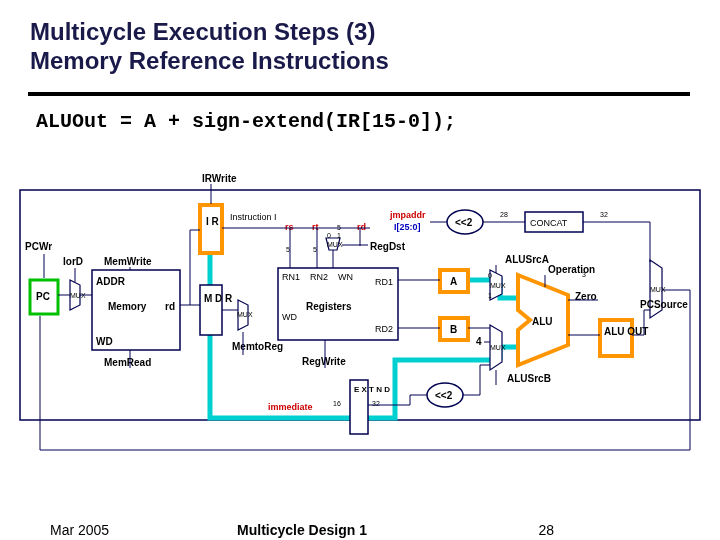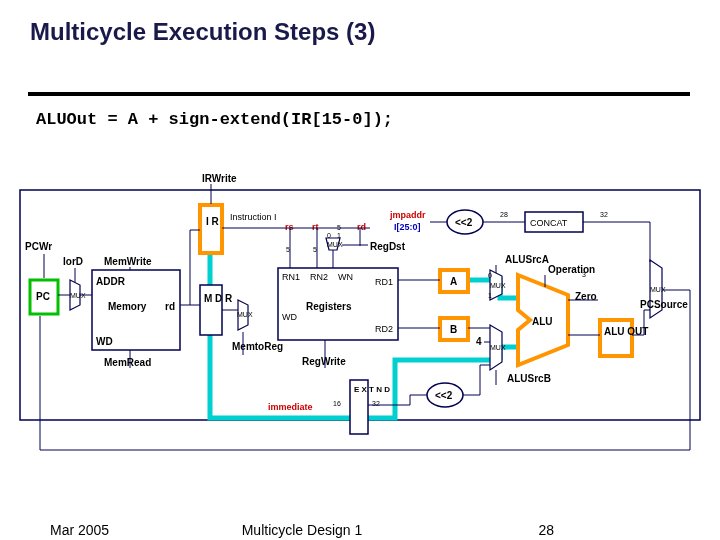--- a/index.html
+++ b/index.html
@@ -1,23 +1,23 @@
 <!DOCTYPE html>
 <html><head>
 <meta charset="utf-8">
 <style>
   * { box-sizing: border-box; margin: 0; padding: 0; }
   body { width: 720px; height: 540px; background: #fff; font-family: Arial, sans-serif; position: relative; }
   .slide { width: 604px; height: 540px; position: relative; }
   .title { position: absolute; top: 18px; left: 30px; font-size: 24px; font-weight: bold; color: #1a1a4a; line-height: 1.2; }
   .hr { position: absolute; top: 92px; left: 28px; width: 662px; height: 4px; background: #000; }
-  .code { position: absolute; top: 110px; left: 36px; font-family: "Courier New", monospace; font-size: 17px; font-weight: bold; color: #000; }
+  .code { position: absolute; top: 110px; left: 36px; font-family: "Courier New", monospace; font-size: 20px; font-weight: bold; color: #000; }
   .footer { position: absolute; bottom: 18px; left: 0; width: 100%; font-size: 14px; }
   .footer .date { position: absolute; left: 50px; }
-  .footer .mid  { position: absolute; left: 50%; transform: translateX(-50%); }
+  .footer .mid  { position: absolute; left: 50%; transform: translateX(-50%); font-weight: bold; }
   .footer .num  { position: absolute; right: 50px; }
 
   .diagram { position: absolute; top: 150px; left: 10px; width: 700px; height: 320px; }
   .diagram svg { width: 100%; height: 100%; }
 
   .box { fill: #fff; stroke: #000050; stroke-width: 1.5; }
   .hlbox { fill: #fff; stroke: #ff9500; stroke-width: 4; }
   .hlbox-green { fill: #fff; stroke: #00c000; stroke-width: 3; }
   .buswire { stroke: #00d0d0; stroke-width: 5; fill: none; }
   .wire { stroke: #000050; stroke-width: 1; fill: none; }
@@ -28,20 +28,21 @@
   .lbl-blue { fill: #0000c0; font-weight: bold; font-size: 9px; }
   .muxshape { fill: #fff; stroke: #000050; stroke-width: 1.2; }
   .small { font-size: 7px; }
 </style>
 </head>
 <body>
 <div class="slide">
 
 <div class="title">
   <span>Multicycle Execution Steps (3)</span><br>
+  <span>Memory Reference Instructions</span>
 </div>
 <div class="hr"></div>
 <div class="code">ALUOut = A + sign-extend(IR[15-0]);</div>
 
 <div class="diagram">
 <svg viewBox="0 0 700 320">
 
   <rect x="10" y="40" width="680" height="230" class="box" fill="none"></rect>
 
   <path class="buswire" d="M 200 95 L 200 268 L 345 268 M 345 268 L 345 245 M 345 268 L 385 268 L 385 210 L 490 210 M 490 210 L 490 197 L 508 197"></path>

